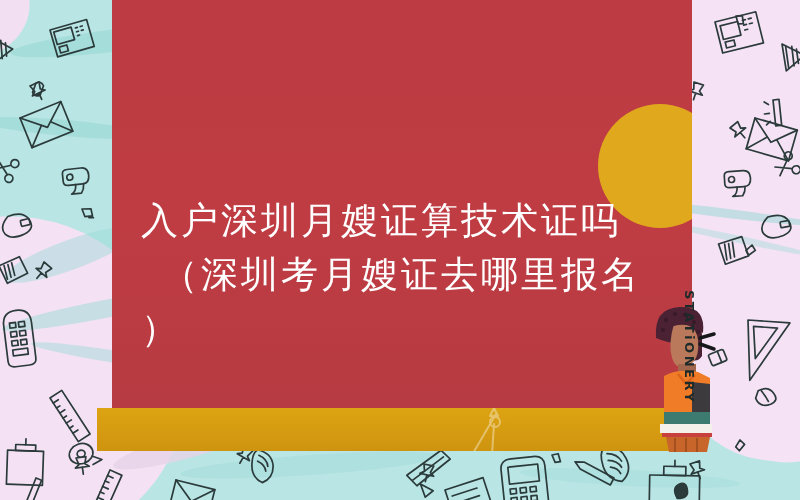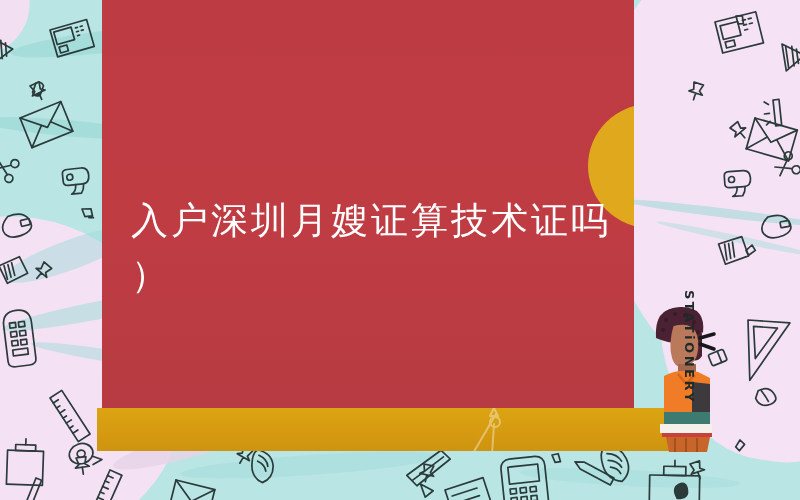--- a/index.html
+++ b/index.html
@@ -74,22 +74,22 @@
   .brush.b8 { left: 520px; top: 470px; width: 220px; height: 16px; transform: rotate(3deg); opacity:.35;}
   .brush.b9 { left: 110px; top: 430px; width: 170px; height: 26px; transform: rotate(-16deg); background:#e7d3e8; opacity:.8;}
   .brush.b10{ left: 0px;   top: 240px; width: 140px; height: 30px; transform: rotate(-20deg); opacity:.45;}
 
   .doodles { position: absolute; inset: 0; }
   .doodles svg { display: block; }
 
   
   #red-panel {
     position: absolute;
-    left: 102px; top: 0;
-    width: 532px; height: 408px;
+    left: 112px; top: 0;
+    width: 580px; height: 408px;
     background: linear-gradient(180deg, #bd3b42 0%, #bf3c43 55%, #b73b42 100%);
     overflow: hidden;
   }
   #yellow-circle {
     position: absolute;
     left: 486px; top: 104px;
     width: 124px; height: 124px;
     background: #e0a81c;
     border-radius: 50%;
   }
@@ -424,20 +424,21 @@
         <path d="M0 0 q14 0 18 12 q3 12 -7 19 q-12 -3 -14 -16 q-2 -12 3 -15 Z"></path>
         <path d="M2 5 q9 2 11 9 M2 11 q8 2 10 8"></path>
       </g>
     </svg>
   </div>
 
   <div id="red-panel">
     <div id="yellow-circle"></div>
     <div id="title-block">
       <span class="title-line">入户深圳月嫂证算技术证吗</span>
+      <span class="title-line indent">（深圳考月嫂证去哪里报名</span>
       <span class="title-line">）</span>
     </div>
   </div>
 
   <div id="yellow-band">
     <svg id="band-doodle" width="60" height="60" viewBox="0 0 60 60" fill="none" stroke="#f3e0b4" stroke-width="2" stroke-linecap="round" stroke-linejoin="round">
       <path d="M10 55 L34 14"></path>
       <path d="M30 55 L32 24"></path>
       <path d="M32 8 l4 8 l-8 0 Z"></path>
       <circle cx="33" cy="22" r="5"></circle>

